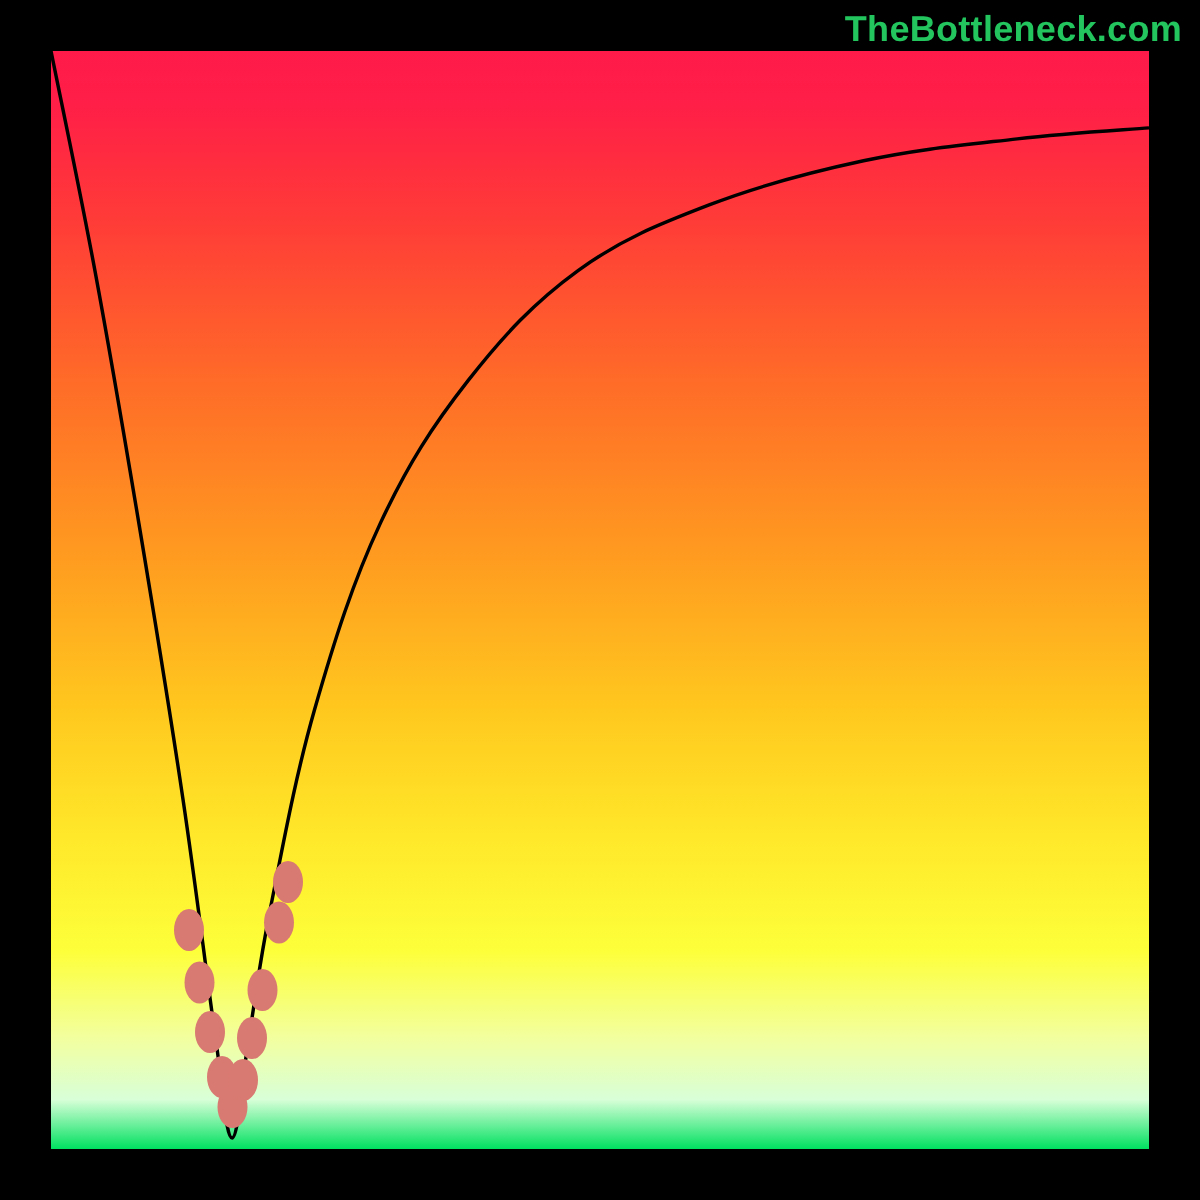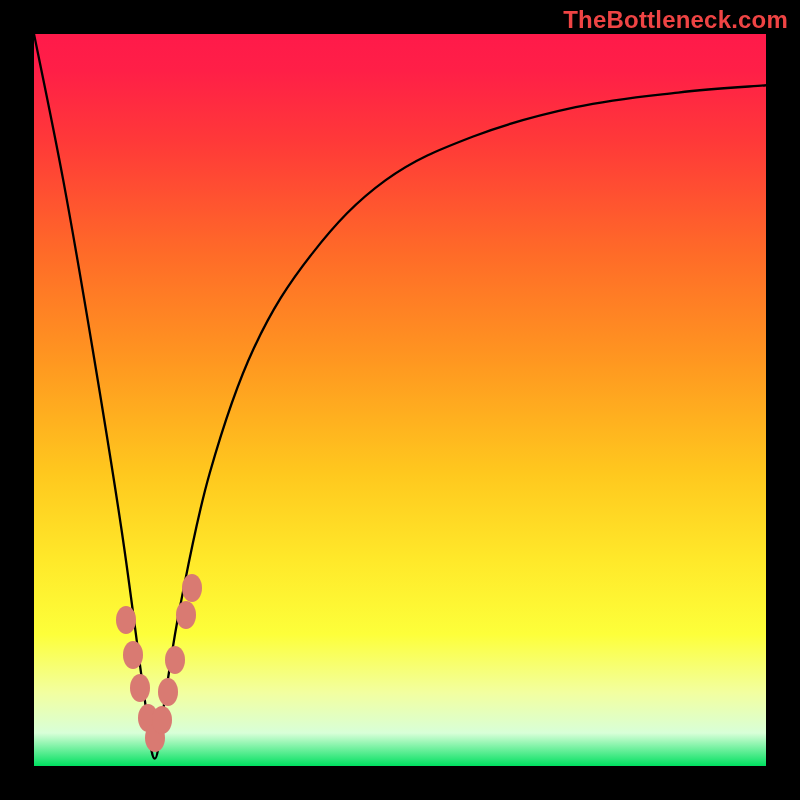--- a/index.html
+++ b/index.html
@@ -4,21 +4,21 @@
 <style>
   html,body{margin:0;padding:0;width:800px;height:800px;overflow:hidden;background:#000;}
   #stage{position:relative;width:800px;height:800px;}
   #watermark{
     position:absolute;
     top:6px;
     right:12px;
     font-family:Arial,Helvetica,sans-serif;
     font-size:24px;
     font-weight:600;
-    color:#ef4444;
+    color:#22c55e;
     letter-spacing:0.2px;
     z-index:5;
   }
   svg{position:absolute;top:0;left:0;}
 </style>
 </head>
 <body>
 
 <div id="stage">
   <svg id="svg" width="800" height="800" viewBox="0 0 800 800">

